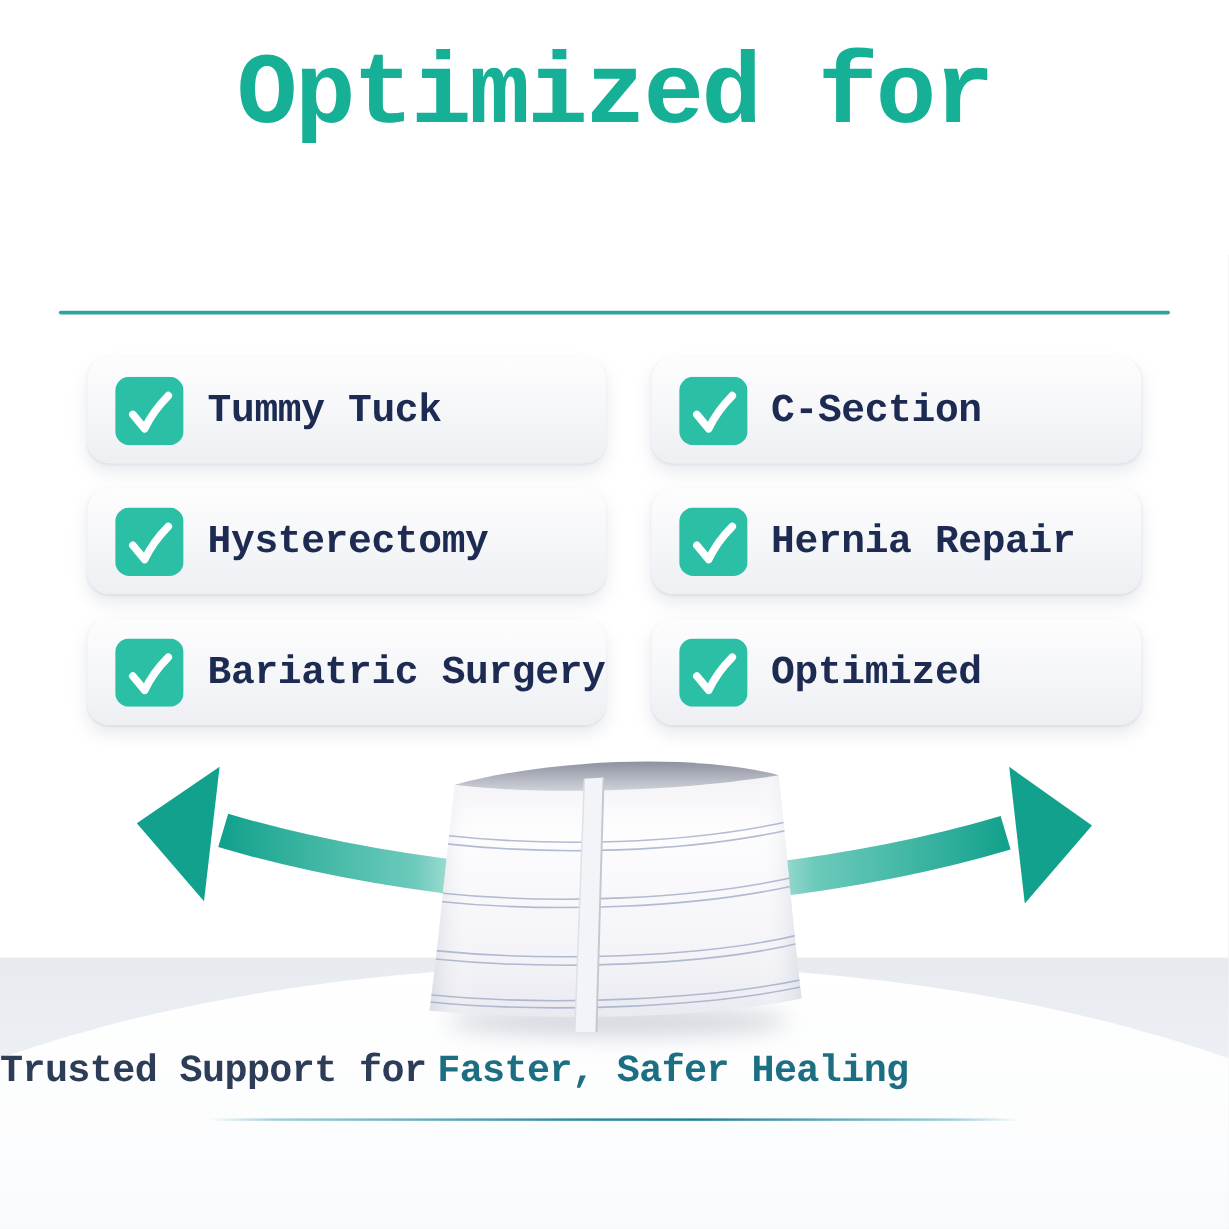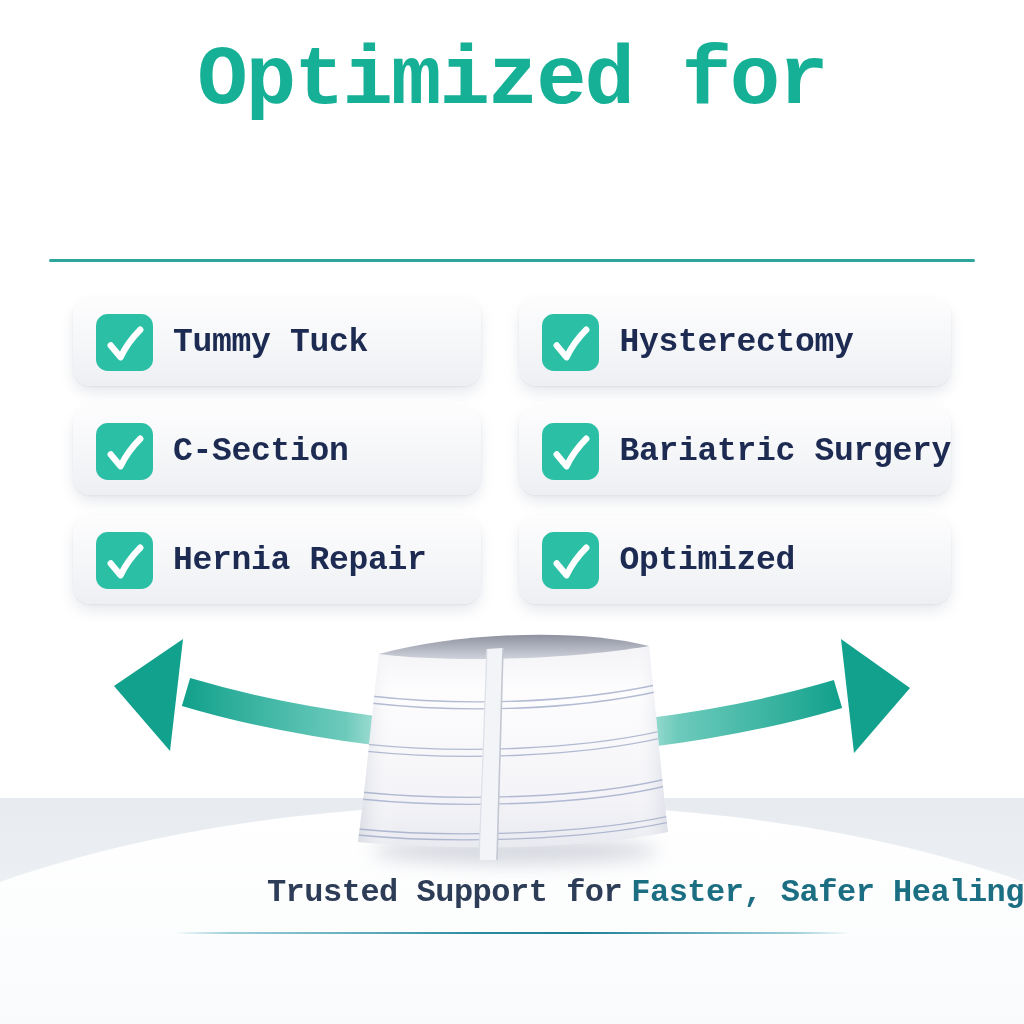--- a/index.html
+++ b/index.html
@@ -46,21 +46,21 @@
   }
   
   .arrows{position:absolute;left:0;top:628px;width:1024px;height:200px;}
   .product-shadow{
     position:absolute;left:372px;top:838px;width:286px;height:26px;
     border-radius:50%;background:rgba(110,120,145,0.28);filter:blur(9px);
   }
   .product{position:absolute;left:350px;top:632px;width:330px;height:235px;}
   
   .tagline{
-    position:absolute;top:874px;left:0;width:100%;text-align:right;
+    position:absolute;top:874px;left:0;width:100%;text-align:left;
     font-size:32px;font-weight:bold;letter-spacing:-0.5px;color:#2d3d57;
   }
   .tagline .hl{color:#1c6f83;margin-left:9px;}
   .tagline-underline{
     position:absolute;top:932px;left:50%;margin-left:-338px;width:676px;height:2px;
     background:linear-gradient(90deg,rgba(43,139,160,0) 0%,#9fd0da 8%,#2b8ba0 45%,#1d7f96 60%,#9fd0da 92%,rgba(43,139,160,0) 100%);
   }
 </style>
 </head>
 <body>
@@ -80,45 +80,45 @@
         <path d="M15 32 L25 44 Q32 29 45 16" fill="none" stroke="#ffffff" stroke-width="6.5" stroke-linecap="round" stroke-linejoin="round"></path>
       </svg>
       <span class="card-label">Tummy Tuck</span>
     </div>
 
     <div class="card">
       <svg class="check" viewBox="0 0 58 58">
         <rect x="0" y="0" width="58" height="58" rx="12" fill="#2bc0a6"></rect>
         <path d="M15 32 L25 44 Q32 29 45 16" fill="none" stroke="#ffffff" stroke-width="6.5" stroke-linecap="round" stroke-linejoin="round"></path>
       </svg>
+      <span class="card-label">C-Section</span>
+    </div>
+
+    <div class="card">
+      <svg class="check" viewBox="0 0 58 58">
+        <rect x="0" y="0" width="58" height="58" rx="12" fill="#2bc0a6"></rect>
+        <path d="M15 32 L25 44 Q32 29 45 16" fill="none" stroke="#ffffff" stroke-width="6.5" stroke-linecap="round" stroke-linejoin="round"></path>
+      </svg>
       <span class="card-label">Hysterectomy</span>
     </div>
 
     <div class="card">
       <svg class="check" viewBox="0 0 58 58">
         <rect x="0" y="0" width="58" height="58" rx="12" fill="#2bc0a6"></rect>
         <path d="M15 32 L25 44 Q32 29 45 16" fill="none" stroke="#ffffff" stroke-width="6.5" stroke-linecap="round" stroke-linejoin="round"></path>
       </svg>
-      <span class="card-label">C-Section</span>
+      <span class="card-label">Hernia Repair</span>
     </div>
 
     <div class="card">
       <svg class="check" viewBox="0 0 58 58">
         <rect x="0" y="0" width="58" height="58" rx="12" fill="#2bc0a6"></rect>
         <path d="M15 32 L25 44 Q32 29 45 16" fill="none" stroke="#ffffff" stroke-width="6.5" stroke-linecap="round" stroke-linejoin="round"></path>
       </svg>
       <span class="card-label">Bariatric Surgery</span>
-    </div>
-
-    <div class="card">
-      <svg class="check" viewBox="0 0 58 58">
-        <rect x="0" y="0" width="58" height="58" rx="12" fill="#2bc0a6"></rect>
-        <path d="M15 32 L25 44 Q32 29 45 16" fill="none" stroke="#ffffff" stroke-width="6.5" stroke-linecap="round" stroke-linejoin="round"></path>
-      </svg>
-      <span class="card-label">Hernia Repair</span>
     </div>
 
     <div class="card">
       <svg class="check" viewBox="0 0 58 58">
         <rect x="0" y="0" width="58" height="58" rx="12" fill="#2bc0a6"></rect>
         <path d="M15 32 L25 44 Q32 29 45 16" fill="none" stroke="#ffffff" stroke-width="6.5" stroke-linecap="round" stroke-linejoin="round"></path>
       </svg>
       <span class="card-label">Optimized</span>
     </div>
   </div>

